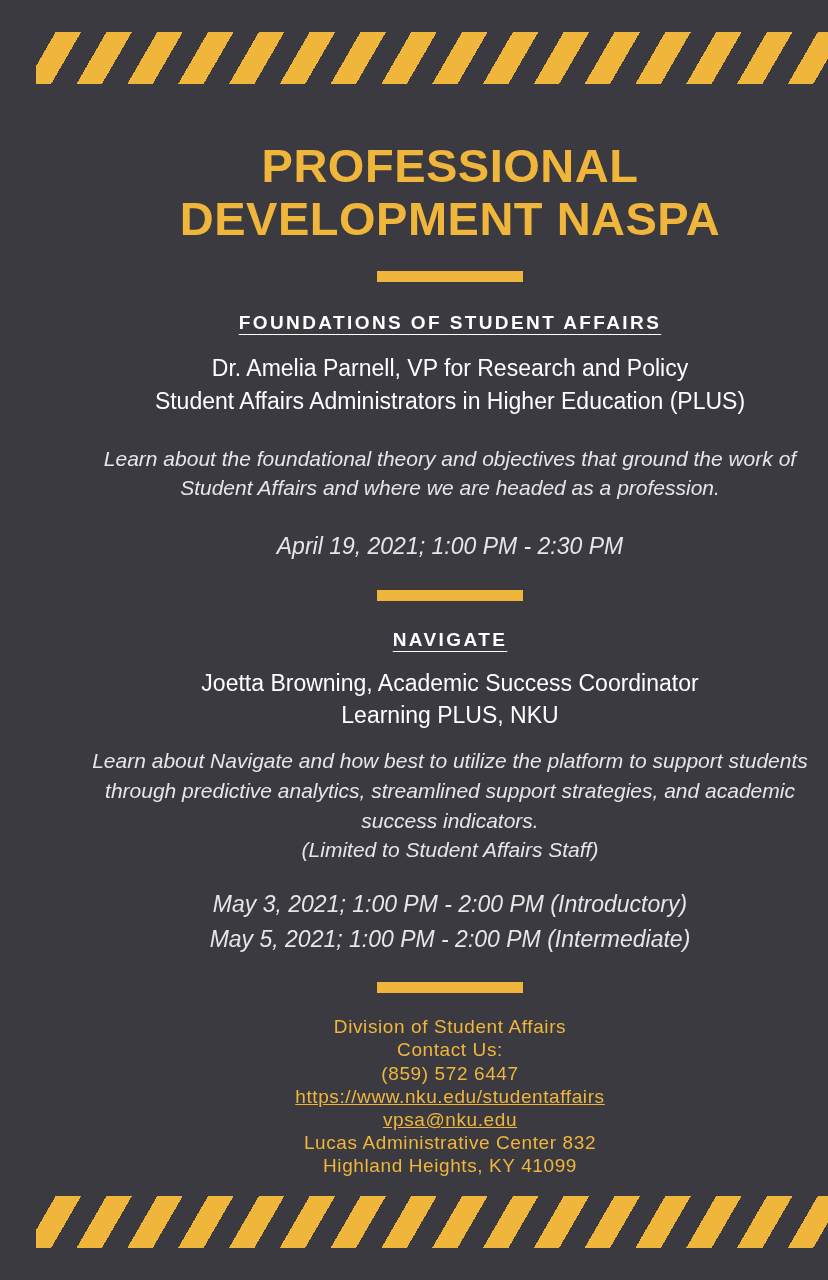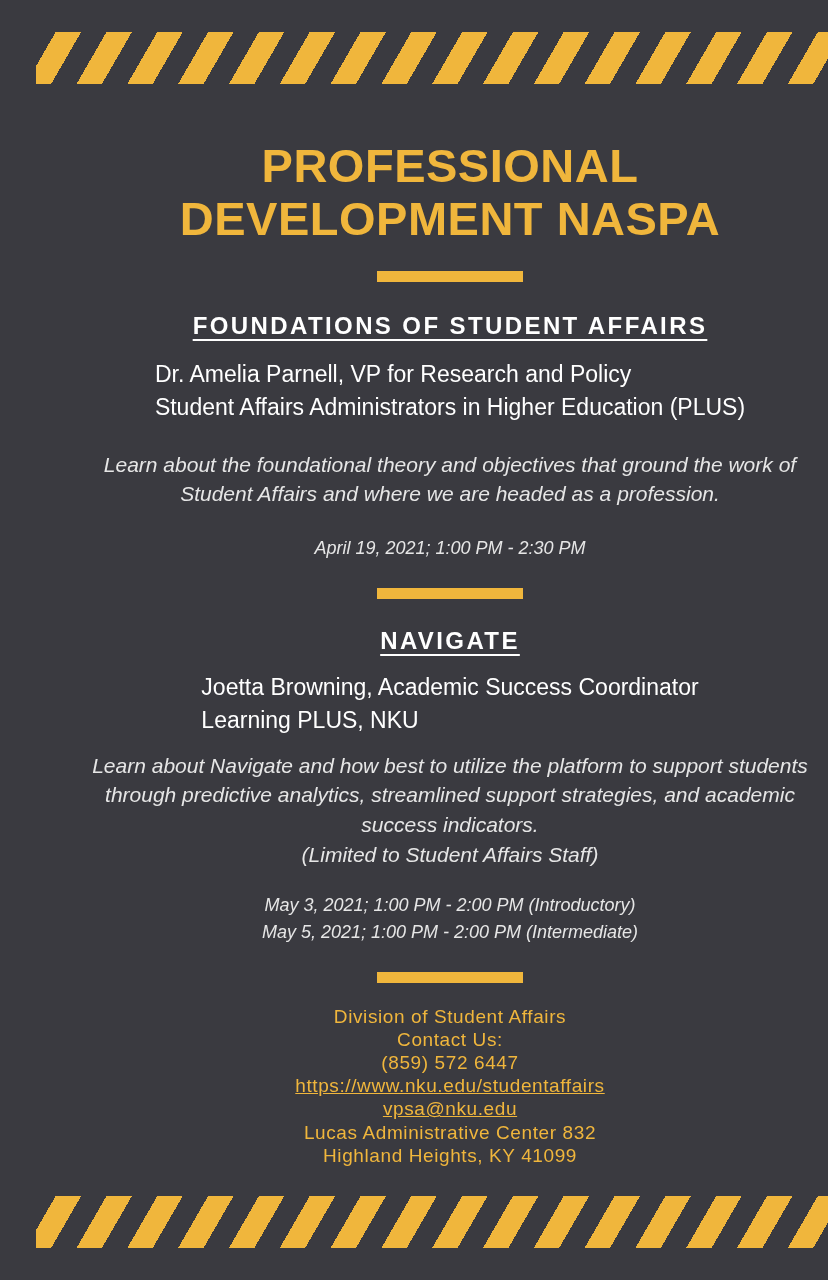--- a/index.html
+++ b/index.html
@@ -61,47 +61,47 @@
   }
   .divider {
     width: 146px;
     height: 11px;
     background: #f0b63c;
     margin: 26px auto 0 auto;
   }
 
   .section-head {
     margin-top: 30px;
-    font-size: 24px;
+    font-size: 19px;
     font-weight: bold;
     letter-spacing: 2.4px;
     text-decoration: underline;
     text-underline-offset: 5px;
     text-align: center;
     color: #ffffff;
   }
   .presenter {
     margin-top: 18px;
     font-size: 23px;
     line-height: 1.42;
-    text-align: left;
+    text-align: center;
     color: #ffffff;
   }
   .desc {
     margin-top: 26px;
     font-size: 21px;
     font-style: italic;
     line-height: 1.42;
     text-align: center;
     color: #e6e6e6;
     max-width: 760px;
   }
   .dates {
     margin-top: 26px;
-    font-size: 18px;
+    font-size: 23px;
     font-style: italic;
     line-height: 1.5;
     text-align: center;
     color: #e6e6e6;
   }
 
   .sec2-head { margin-top: 28px; }
   .sec2-presenter { margin-top: 16px; }
   .sec2-desc { margin-top: 14px; }
   .sec2-dates { margin-top: 22px; }

